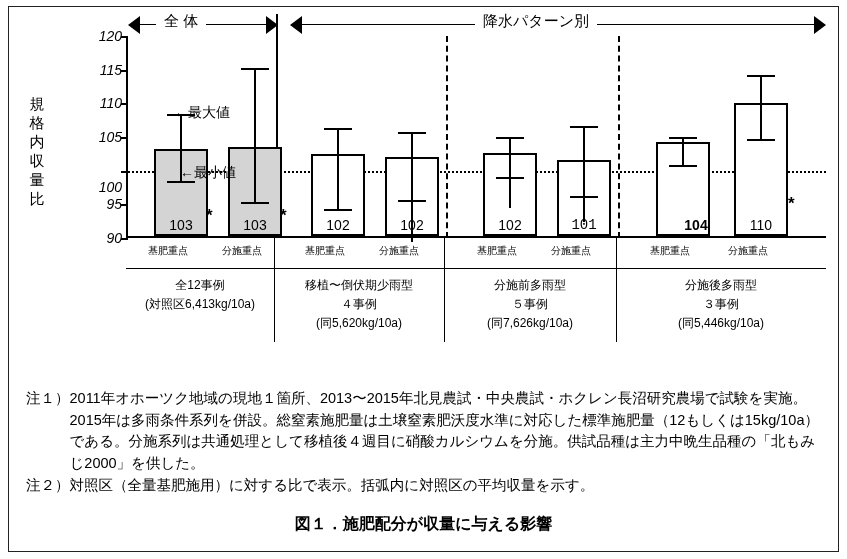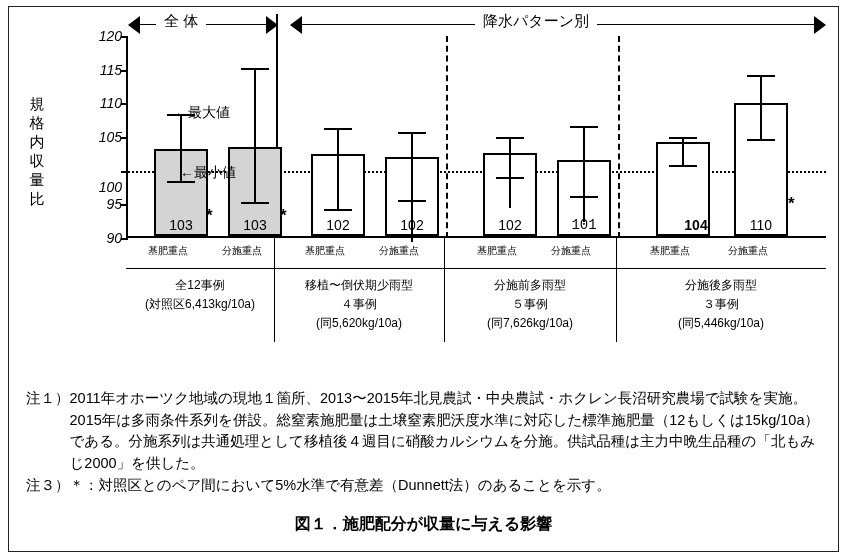--- a/index.html
+++ b/index.html
@@ -308,19 +308,19 @@
     </div>
 
   </div>
 
   <div id="notes">
     <div class="note">
       <span class="marker">注１）</span>
       <span class="body">2011年オホーツク地域の現地１箇所、2013〜2015年北見農試・中央農試・ホクレン長沼研究農場で試験を実施。2015年は多雨条件系列を併設。総窒素施肥量は土壌窒素肥沃度水準に対応した標準施肥量（12もしくは15kg/10a）である。分施系列は共通処理として移植後４週目に硝酸カルシウムを分施。供試品種は主力中晩生品種の「北もみじ2000」を供した。</span>
     </div>
     <div class="note">
-      <span class="marker">注３）</span>
-      <span class="body">＊：対照区とのペア間において5%水準で有意差（Dunnett法）のあることを示す。</span>
+      <span class="marker">注２）</span>
+      <span class="body">対照区（全量基肥施用）に対する比で表示。括弧内に対照区の平均収量を示す。</span>
     </div>
   </div>
 
   <div id="caption">図１．施肥配分が収量に与える影響</div>
 </div>
 
 </body></html>

